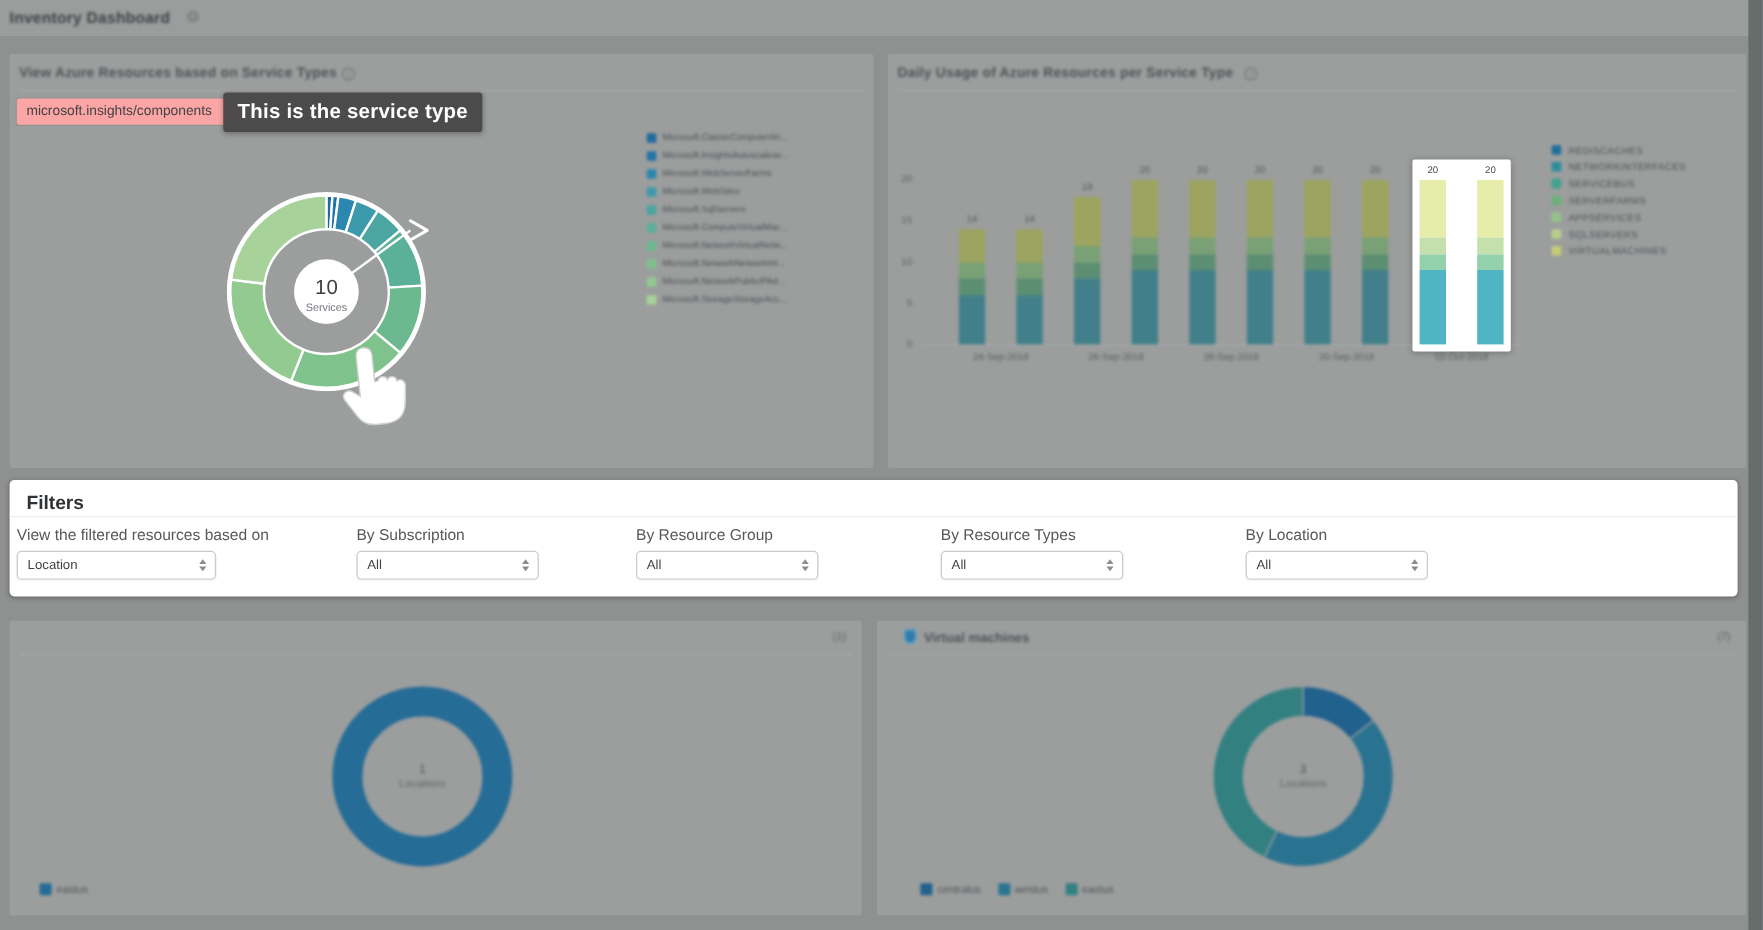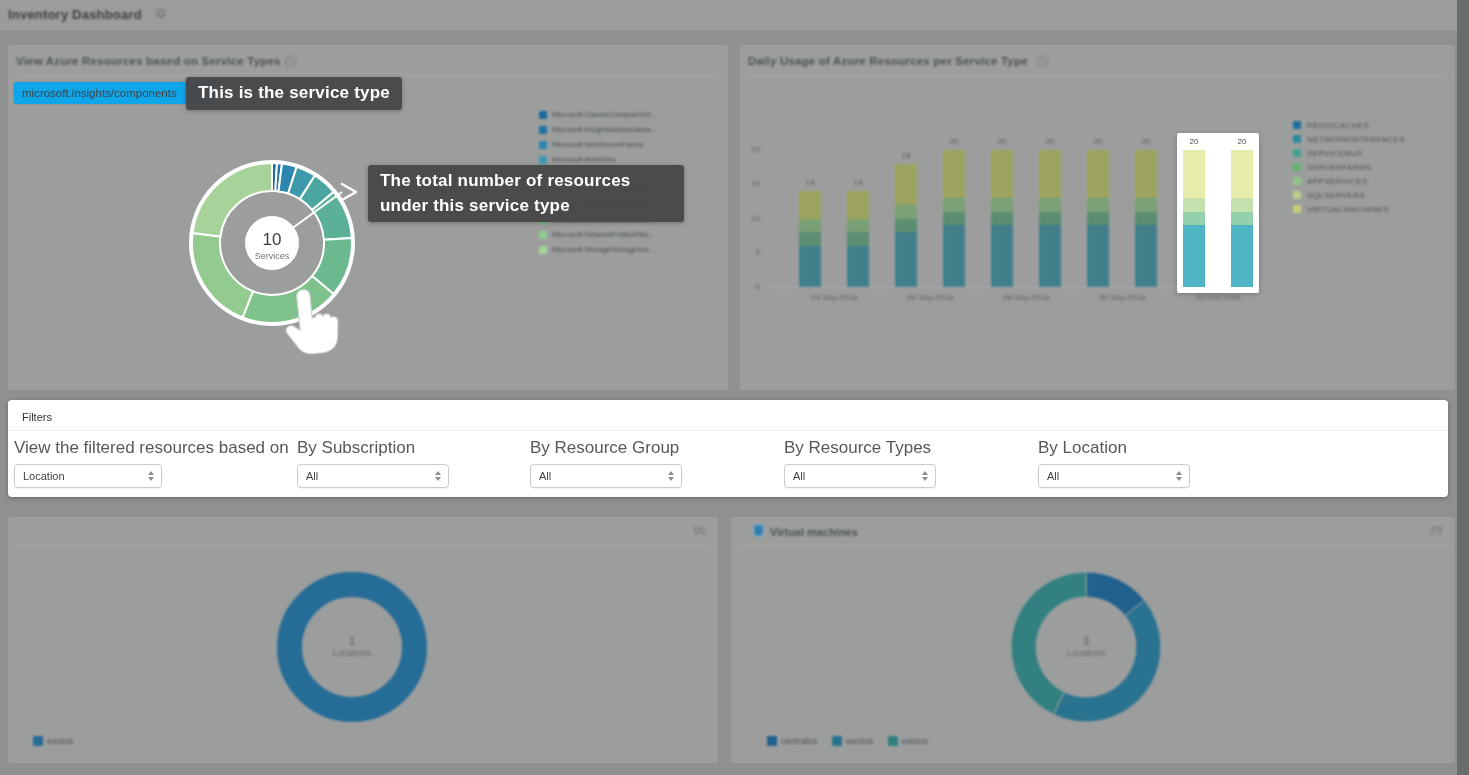--- a/index.html
+++ b/index.html
@@ -15,21 +15,21 @@
 #card-services{left:8px;top:45px;width:720px;height:345px}
 #card-usage{left:740px;top:45px;width:715px;height:345px}
 #card-locations{left:8px;top:517px;width:710px;height:246px}
 #card-vms{left:731px;top:517px;width:724px;height:246px}
 .card-title{position:absolute;left:8px;top:10px;font-size:11.5px;font-weight:bold;color:#4e5255;letter-spacing:.2px}
 .info{position:absolute;top:11px;width:11px;height:11px;border:1px solid #6f7376;border-radius:50%;font-size:8px;text-align:center;line-height:10px;color:#6f7376;font-style:italic}
 #card-services .info{left:277px}
 #card-usage .info{left:297px}
 .card-divider{position:absolute;left:8px;right:8px;top:30px;height:1px;background:#a9abab}
 .card-divider2{position:absolute;left:8px;right:8px;top:28px;height:1px;background:#a9abab}
-#svc-input{position:absolute;left:6px;top:37px;width:201px;height:22px;z-index:5;border:0;border-radius:2px;background:#0ea5e9;font:11.5px "Liberation Sans",sans-serif;color:#3f4346;padding:0 8px;box-shadow:0 0 0 1px rgba(0,0,0,.07)}
+#svc-input{position:absolute;left:6px;top:37px;width:201px;height:22px;z-index:5;border:0;border-radius:2px;background:#fca5a5;font:11.5px "Liberation Sans",sans-serif;color:#3f4346;padding:0 8px;box-shadow:0 0 0 1px rgba(0,0,0,.07)}
 #svc-donut{position:absolute;left:181px;top:115px;z-index:5}
 #svc-connector{position:absolute;left:0;top:0;z-index:6;pointer-events:none}
 #svc-center{position:absolute;left:224px;top:185px;width:80px;text-align:center;z-index:7}
 .c-val{font-size:17px;color:#3c4043}
 .c-lab{font-size:9px;color:#71757a;margin-top:1px}
 #hand{position:absolute;left:274px;top:240px;width:62px;height:74px;z-index:22;transform:rotate(-6deg)}
 #svc-legend{position:absolute;left:531px;top:62px;width:142px}
 .lg-row{display:flex;align-items:center;height:15px}
 .lg-sq{width:8px;height:8px;border-radius:1px;margin-right:5px;flex:none}
 .lg-tx{font-size:7.5px;color:#4b4f52;white-space:nowrap;overflow:hidden;max-width:128px}
@@ -40,24 +40,24 @@
 .chart-layer{position:absolute;inset:0}
 #chart-hi{z-index:5}
 .ytick{position:absolute;width:18px;text-align:right;font-size:8px;color:#5b5f61}
 .xlab{position:absolute;width:80px;text-align:center;font-size:8px;color:#5b5f61}
 .axis{position:absolute;background:#a9abab}
 .bar{position:absolute;width:22px;display:flex;flex-direction:column-reverse}
 .bar i{display:block;width:100%}
 .bval{position:absolute;width:22px;text-align:center;font-size:8px;color:#54585a}
 #spot{position:absolute;left:437px;top:88px;width:82px;height:160px;background:#fff;border-radius:2px;box-shadow:0 1px 5px rgba(0,0,0,.25)}
 #filters-card{position:absolute;left:8px;top:400px;width:1440px;height:97px;background:#fff;border-radius:4px;box-shadow:0 1px 4px rgba(0,0,0,.3);z-index:8}
-.f-head{position:absolute;left:14px;top:11px;font-size:11px;font-weight:normal;color:#303335}
+.f-head{position:absolute;left:14px;top:11px;font-size:16px;font-weight:bold;color:#303335}
 .f-divider{position:absolute;left:0;right:0;top:30px;height:1px;background:#ececec}
 .f-group{position:absolute;top:38px}
-.f-label{font-size:17px;color:#55595c;margin-bottom:6px}
+.f-label{font-size:13px;color:#55595c;margin-bottom:6px}
 .f-select{position:relative;height:24px;border:1px solid #c9cbcd;border-radius:4px;background:#fff;font-size:11px;color:#3f4346;line-height:22px;padding:0 20px 0 8px;box-shadow:0 1px 1px rgba(0,0,0,.05)}
 .sel-arrows{position:absolute;right:7px;top:50%;transform:translateY(-50%);display:flex;flex-direction:column;gap:2px}
 .sel-arrows i{display:block;border-left:3.5px solid transparent;border-right:3.5px solid transparent}
 .sel-arrows .up{border-bottom:4.5px solid #8a8d8f}
 .sel-arrows .down{border-top:4.5px solid #8a8d8f}
 .badge{position:absolute;right:13px;top:8px;font-size:9px;color:#5b5f61}
 .vm-icon{position:absolute;left:22px;top:7px;width:11px;height:13px;background:#2e7cab;border-radius:2px 2px 5px 5px;box-shadow:inset 0 0 0 1.5px rgba(255,255,255,.35)}
 .vm-title{position:absolute;left:39px;top:9px;font-size:11px;font-weight:bold;color:#4e5255}
 #loc-donut{position:absolute;left:267px;top:53px}
 #vm-donut{position:absolute;left:278px;top:53px}
@@ -291,21 +291,21 @@
         <div class="bval" style="left: 491px; top: 92px; color: rgb(70, 73, 75);">20</div>
       </div>
   </div>
 
   <div id="filters-card">
     <div class="f-head">Filters</div>
     <div class="f-divider"></div>
     <div id="filter-groups" class="abs-fill">
         <div class="f-group" style="left: 6px;">
           <div class="f-label">View the filtered resources based on</div>
-          <div class="f-select" style="width: 148px;"><span class="f-value">Location</span><span class="sel-arrows">
+          <div class="f-select" style="width: 166px;"><span class="f-value">Location</span><span class="sel-arrows">
               <i class="up"></i>
               <i class="down"></i>
             </span></div>
         </div>
         <div class="f-group" style="left: 267px; margin-left: 22px;">
           <div class="f-label">By Subscription</div>
           <div class="f-select" style="width: 152px;"><span class="f-value">All</span><span class="sel-arrows">
               <i class="up"></i>
               <i class="down"></i>
             </span></div>
@@ -380,16 +380,15 @@
           </div>
           <div class="bl-item">
             <span class="bl-sq" style="background: rgb(51, 128, 129);"></span>
             <span class="bl-tx">eastus</span>
           </div>
         </div>
     </div>
   </div>
 
   <div class="tip" id="tip1">This is the service type</div>
-  <div class="tip" id="tip2">The total number of resources under this service type</div>
 
   <div id="scrollbar"></div>
 </div>
 
 </body></html>

